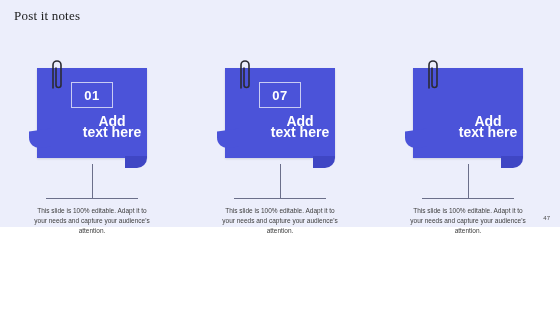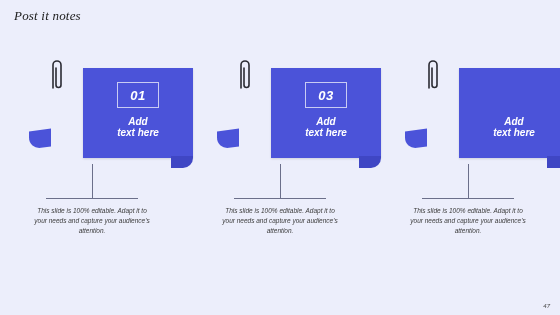--- a/index.html
+++ b/index.html
@@ -9,24 +9,23 @@
   body {
     width: 560px;
     height: 315px;
     background: #ffffff;
     font-family: "Liberation Sans", sans-serif;
     overflow: hidden;
   }
   .slide {
     position: relative;
     width: 560px;
-    height: 315px;
+    height: 227px;
     background: #eceefb;
     box-sizing: border-box;
-    font-style: italic;
   }
   .title {
     position: absolute;
     left: 14px;
     top: 8px;
     font-family: "Liberation Serif", serif;
     font-size: 13px;
     color: #1a1a1a;
     letter-spacing: 0.2px;
   }
@@ -52,21 +51,20 @@
     height: 100px;
   }
   .sticky {
     position: absolute;
     left: 0;
     top: 10px;
     width: 110px;
     height: 90px;
     background: #4b53d9;
     box-shadow: 0 1px 2px rgba(0,0,0,0.12);
-    margin-left: 46px;
   }
   
   .sticky::after {
     content: "";
     position: absolute;
     right: -0px;
     bottom: -10px;
     width: 22px;
     height: 12px;
     background: #3f46c4;
@@ -106,23 +104,24 @@
     justify-content: center;
     letter-spacing: 0.5px;
   }
   .sticky-text {
     position: absolute;
     left: 0;
     top: 48px;
     width: 100%;
     text-align: center;
     color: #ffffff;
-    font-size: 10px;
+    font-size: 14px;
     font-weight: bold;
     line-height: 11px;
+    padding-left: 20px;
   }
   .connector {
     width: 1px;
     height: 34px;
     background: #6b6f8a;
     margin-top: 6px;
   }
   .hline {
     width: 92px;
     height: 1px;
@@ -168,21 +167,21 @@
         </svg>
       </div>
       <div class="connector"></div>
       <div class="hline"></div>
       <div class="caption">This slide is 100% editable. Adapt it to your needs and capture your audience's attention.</div>
     </div>
 
     <div class="note-col">
       <div class="sticky-wrap">
         <div class="sticky">
-          <div class="num-box">03</div>
+          <div class="num-box">07</div>
           <div class="sticky-text">
             <div>Add</div>
             <div>text here</div>
           </div>
         </div>
         <div class="sticky-tail"></div>
         <svg class="clip" viewBox="0 0 16 34">
           <path d="M4 30 L4 7 A4 4 0 0 1 12 7 L12 27 A2.5 2.5 0 0 1 7 27 L7 10" fill="none" stroke="#2b2b33" stroke-width="1.6" stroke-linecap="round"></path>
         </svg>
       </div>

